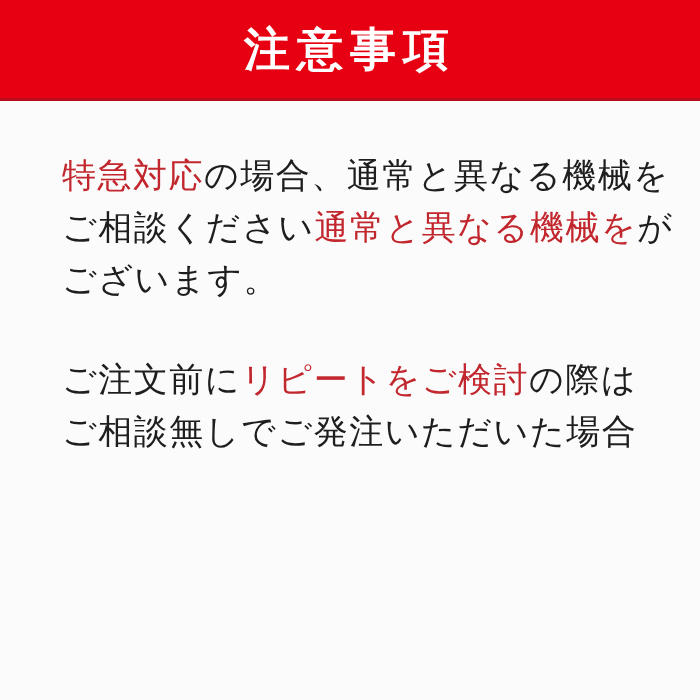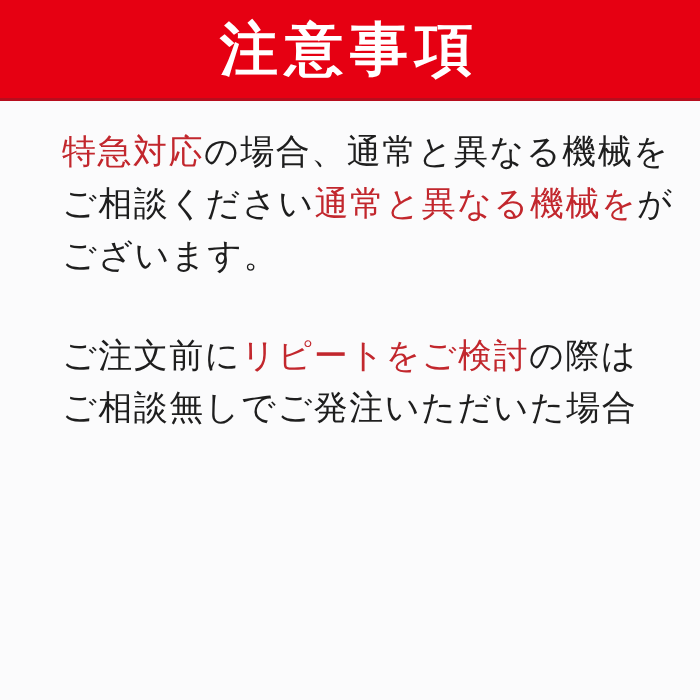--- a/index.html
+++ b/index.html
@@ -17,27 +17,27 @@
     height: 98px;
     background: var(--banner-bg, #e60012);
     border-bottom: 3px solid var(--banner-edge, #b70d1d);
     display: flex;
     align-items: center;
     justify-content: center;
   }
   .banner-title {
     margin: 16px;
     color: var(--banner-text, #ffffff);
-    font-size: 58px;
+    font-size: 46px;
     font-weight: bold;
     letter-spacing: 7px;
     line-height: 1;
   }
   .notice-body {
-    padding: 24px 30px 0 62px;
+    padding: 48px 30px 0 62px;
     color: var(--text-color, #1e1e1e);
     font-size: 34px;
     line-height: 52px;
     letter-spacing: 1.5px;
   }
   .paragraph {
     margin: 0 0 48px 0;
   }
   .line {
     white-space: nowrap;

